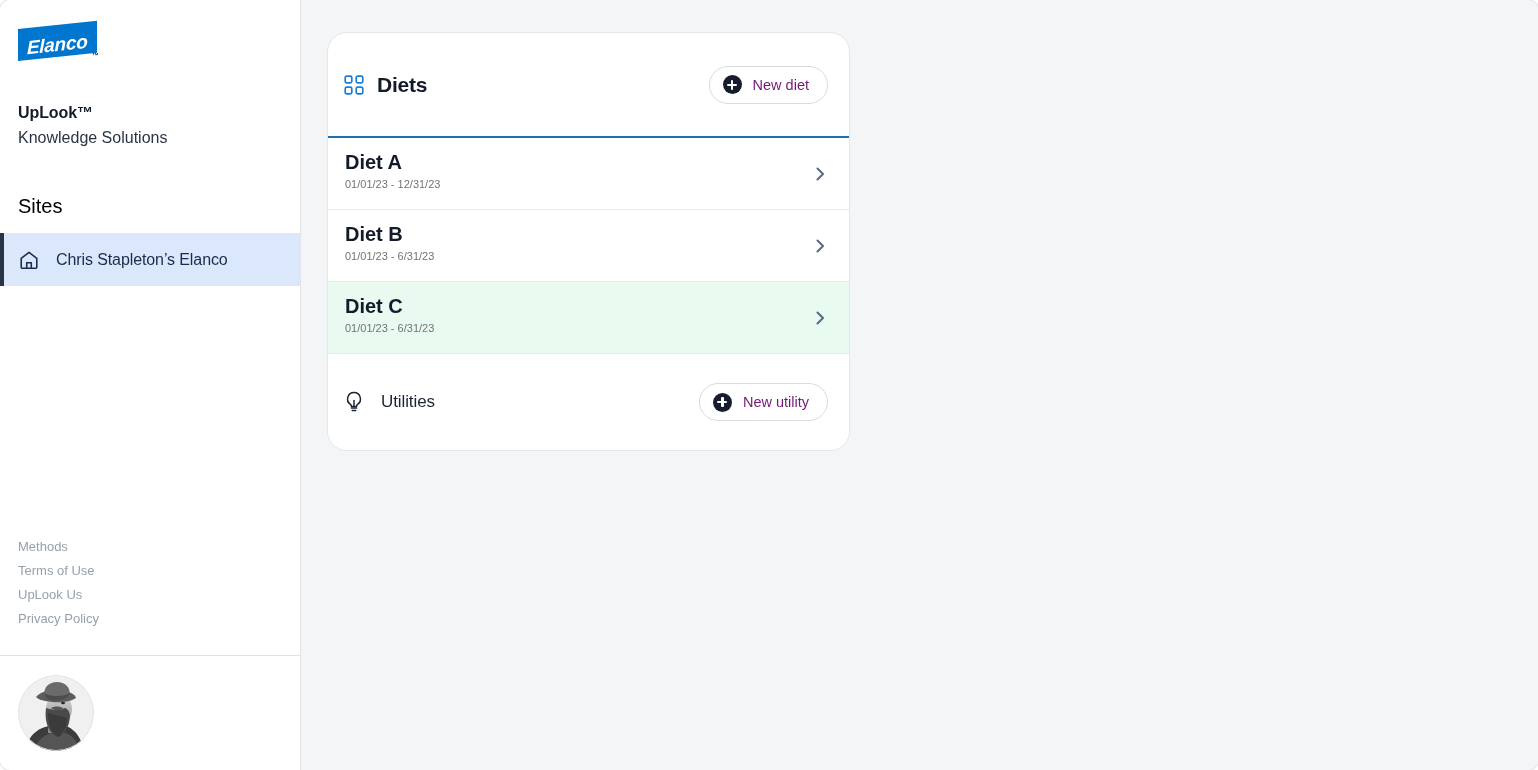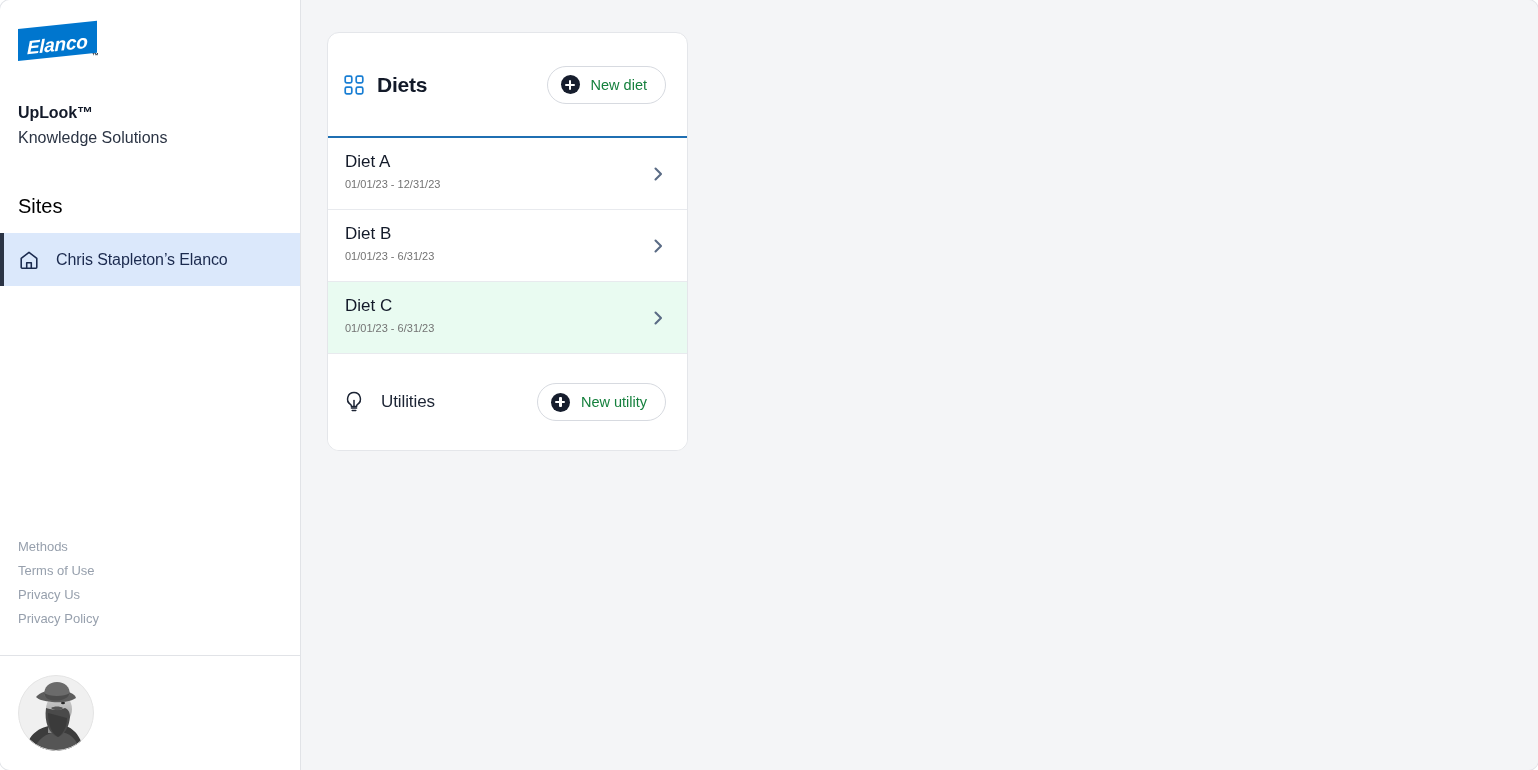--- a/index.html
+++ b/index.html
@@ -166,24 +166,24 @@
   }
 
   
   .main {
     flex: 1 1 auto;
     background: #f4f5f7;
     padding: 32px 0 0 26px;
   }
 
   .card {
-    width: 361px;
+    width: 523px;
     background: #ffffff;
     border: 1px solid #e4e6ea;
-    border-radius: 12px;
+    border-radius: 20px;
     overflow: hidden;
   }
 
   .card-header {
     height: 105px;
     display: flex;
     align-items: center;
     padding: 0 21px 0 16px;
     border-bottom: 2px solid #1f6fb2;
   }
@@ -228,37 +228,37 @@
     border-radius: 1px;
   }
   .pill-btn .plus-circle::before {
     left: 4.5px; top: 8.5px; width: 10px; height: 2.2px;
   }
   .pill-btn .plus-circle::after {
     left: 8.4px; top: 4.5px; width: 2.2px; height: 10px;
   }
   .pill-btn .pill-label {
     font-size: 14.5px;
-    color: #15803d;
+    color: #701a75;
   }
 
   .diet-row {
     height: 72px;
     padding: 0 21px 0 17px;
     display: flex;
     align-items: center;
     border-bottom: 1px solid #e8eaee;
     cursor: pointer;
     background: #ffffff;
   }
   .diet-row.selected { background: #e9fbf1; gap: 16px; }
   .diet-row .row-text { flex: 1 1 auto; }
   .diet-name {
-    font-size: 17px;
-    font-weight: normal;
+    font-size: 20px;
+    font-weight: bold;
     color: #131a29;
     line-height: 20px;
   }
   .diet-dates {
     font-size: 11px;
     color: #737373;
     line-height: 22px;
     margin-top: 1px;
   }
   .chevron { width: 16px; height: 16px; display: block; }
@@ -313,21 +313,21 @@
         </svg>
       </span>
       <span class="site-label">Chris Stapleton’s Elanco</span>
     </div>
 
     <div class="sidebar-spacer"></div>
 
     <div class="footer-links">
       <a class="footer-link">Methods</a>
       <a class="footer-link">Terms of Use</a>
-      <a class="footer-link">Privacy Us</a>
+      <a class="footer-link">UpLook Us</a>
       <a class="footer-link">Privacy Policy</a>
     </div>
 
     <div class="profile">
       <div class="avatar">
         <svg viewBox="0 0 76 76">
           <defs>
             <clipPath id="avclip">
                 <circle cx="38" cy="38" r="38"></circle>
               </clipPath>

